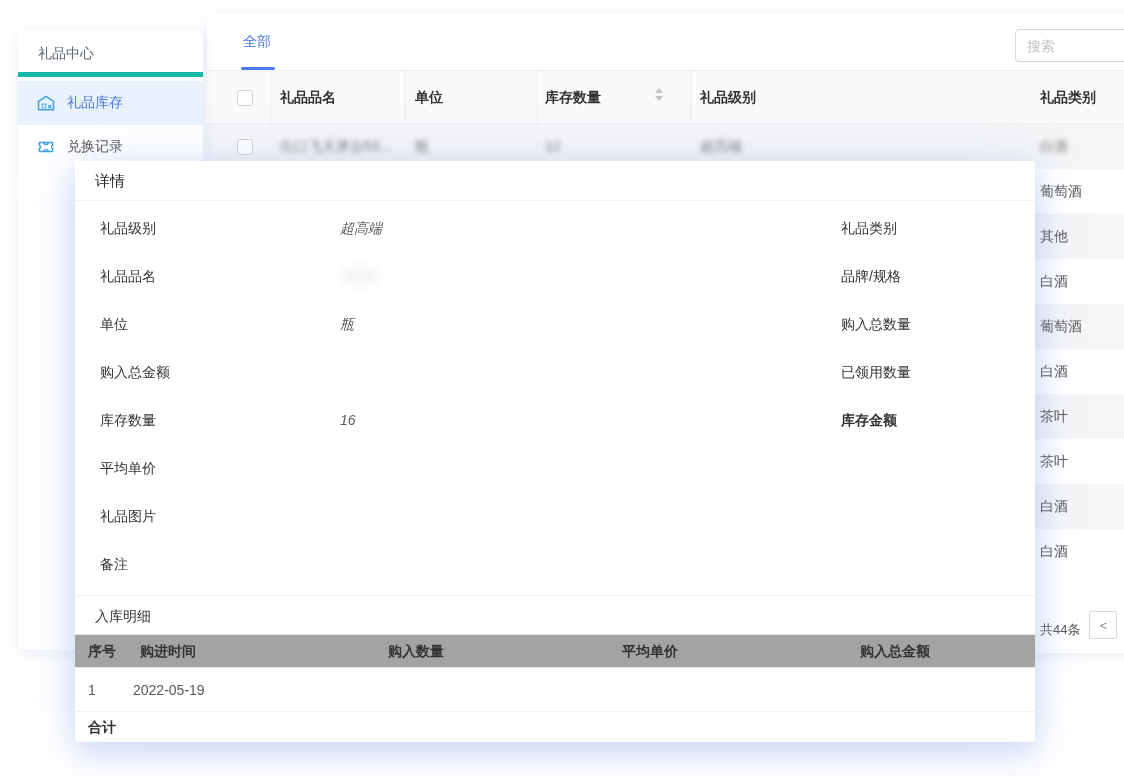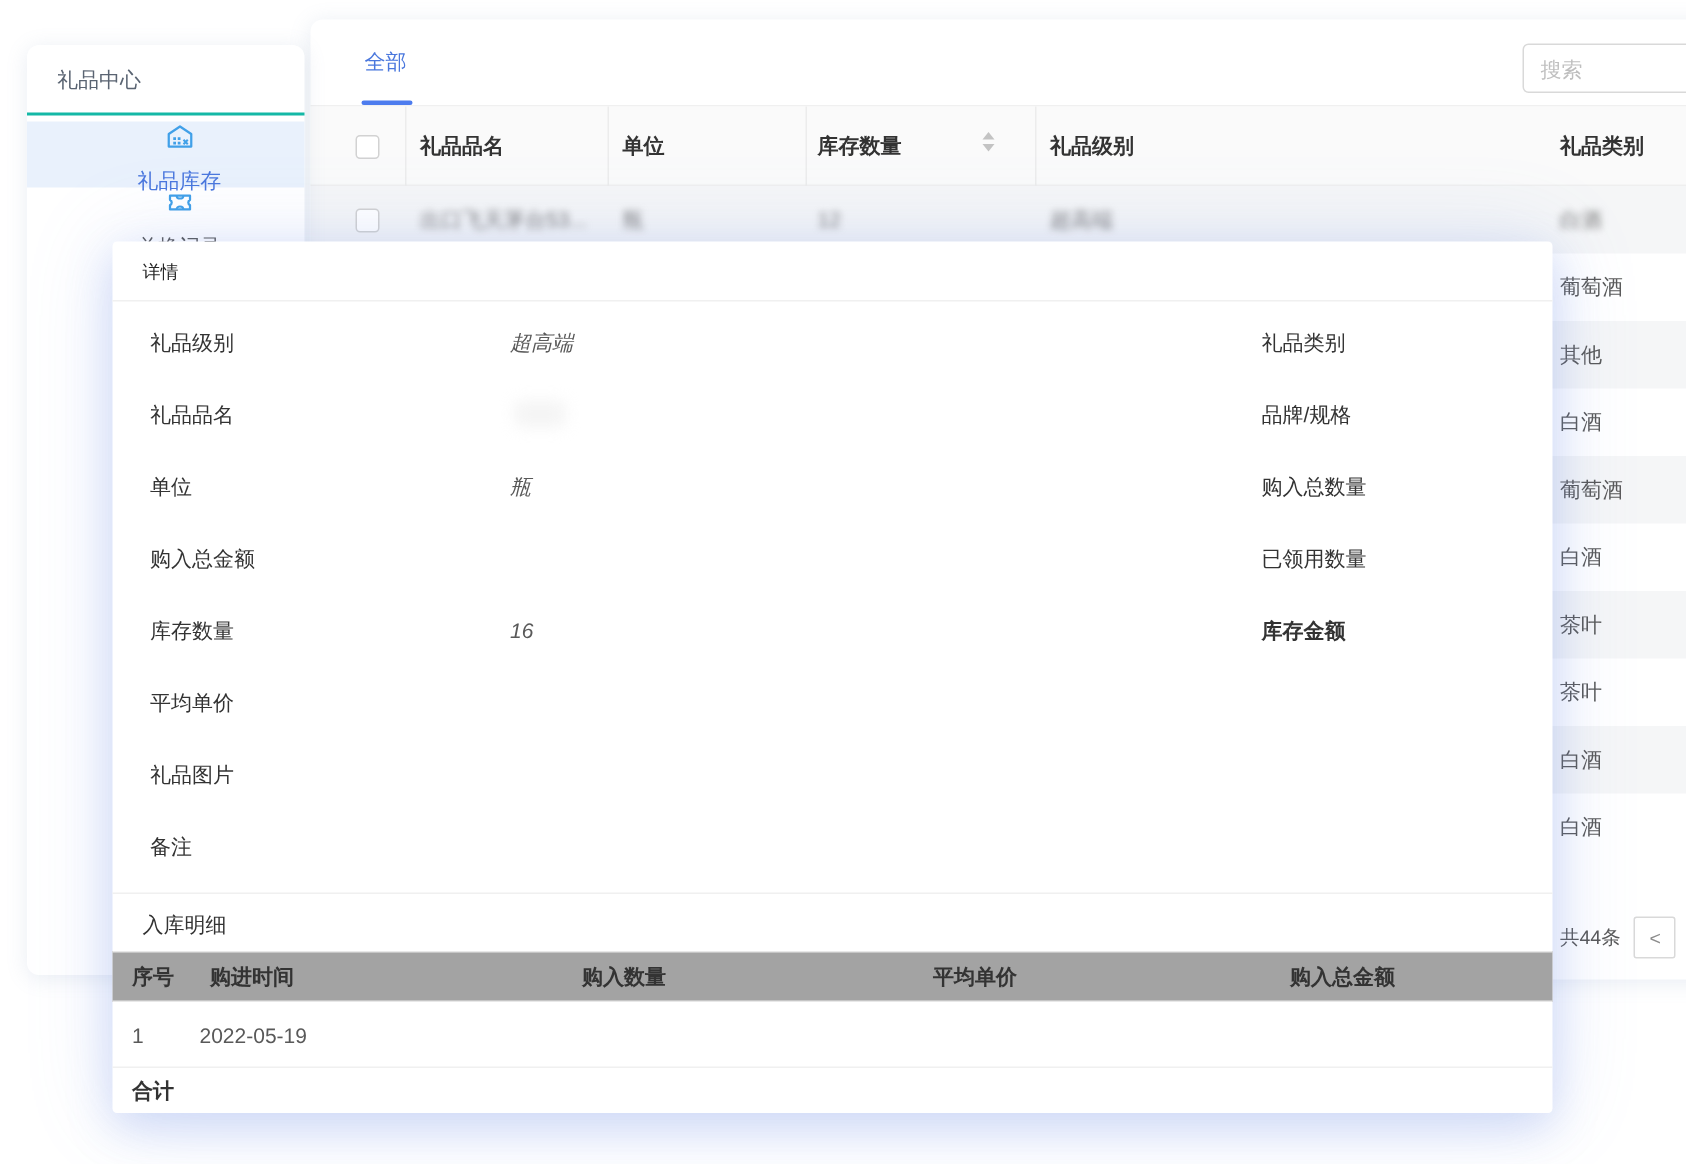--- a/index.html
+++ b/index.html
@@ -10,26 +10,26 @@
     font-size:14px; color:#333;
   }
   
   .sidebar {
     position:absolute; left:18px; top:30px; width:185px; height:620px;
     background:#fff; border-radius:8px;
     box-shadow:0 2px 14px rgba(120,140,180,.16); z-index:2;
   }
   .sidebar-title {
     height:47px; line-height:47px; padding-left:20px;
-    color:#5a6472; border-bottom:2px solid #14b8a6;
+    color:#5a6472; border-bottom:5px solid #14b8a6;
   }
   .side-menu { padding-top:4px; }
   .side-item {
     height:44px; display:flex; align-items:center; gap:11px;
-    padding-left:18px; color:#595959; cursor:pointer;flex-direction:column;
+    padding-left:18px; color:#595959; cursor:pointer;
   }
   .side-item.active { background:#e9f1fc; color:#4a77dd; }
   .side-icon { color:#41a0e8; display:flex; }
   .side-icon svg { width:20px; height:20px; display:block; }
   
   .main-card {
     position:absolute; left:207px; top:13px; width:950px; height:640px;
     background:#fff; border-radius:8px 8px 0 0;
     box-shadow:0 2px 14px rgba(120,140,180,.16); z-index:1;
   }
@@ -72,36 +72,36 @@
   .caret-down { width:0; height:0; border-left:4px solid transparent;
     border-right:4px solid transparent; border-top:5px solid #c3c3c3; }
   .tbody { position:absolute; left:0; top:0; width:100%; }
   .trow { position:absolute; left:0; width:100%; height:45px; }
   .trow.odd { background:#f5f6f7; }
   .cell { position:absolute; top:0; height:45px; line-height:45px; color:#595959; white-space:nowrap; }
   .row-cb { position:absolute; left:30px; top:15px; }
   .redacted { filter:blur(2.5px); color:#7d7d7d; }
   .pagination {
     position:absolute; left:833px; top:598px; display:flex;
-    align-items:center; gap:9px; color:#595959; font-size:13px;
+    align-items:flex-end; gap:9px; color:#595959; font-size:13px;
   }
   .page-btn {
     width:28px; height:28px; border:1px solid #d9d9d9; border-radius:2px;
     background:#fff; color:#8c8c8c; display:flex; align-items:center;
     justify-content:center; font-size:13px; cursor:pointer;
   }
   
   .modal {
     position:absolute; left:75px; top:161px; width:960px; height:581px;
     background:#fff; border-radius:3px; z-index:5;
     box-shadow:0 10px 30px rgba(105,135,225,.28), 0 0 60px rgba(120,150,235,.16);
   }
   .modal-header {
     height:40px; line-height:40px; padding-left:20px;
-    font-size:12px; color:#262626; border-bottom:1px solid #f0f0f0;
+    font-size:15px; color:#262626; border-bottom:1px solid #f0f0f0;
   }
   .f-label { position:absolute; left:25px; width:225px; height:48px; line-height:48px; color:#333; }
   .f-value { position:absolute; left:265px; height:48px; line-height:48px; color:#595959;font-style:italic; }
   .f-label.right { left:766px; }
   .f-blob {
     position:absolute; left:268px; width:34px; height:18px; margin-top:15px;
     background:#ececec; filter:blur(5px); border-radius:4px; opacity:.55;
   }
   .modal-divider { position:absolute; left:0; top:434px; width:100%; height:1px; background:#f0f0f0; }
   .section-title { position:absolute; left:20px; top:437px; height:36px; line-height:36px; color:#333; }

